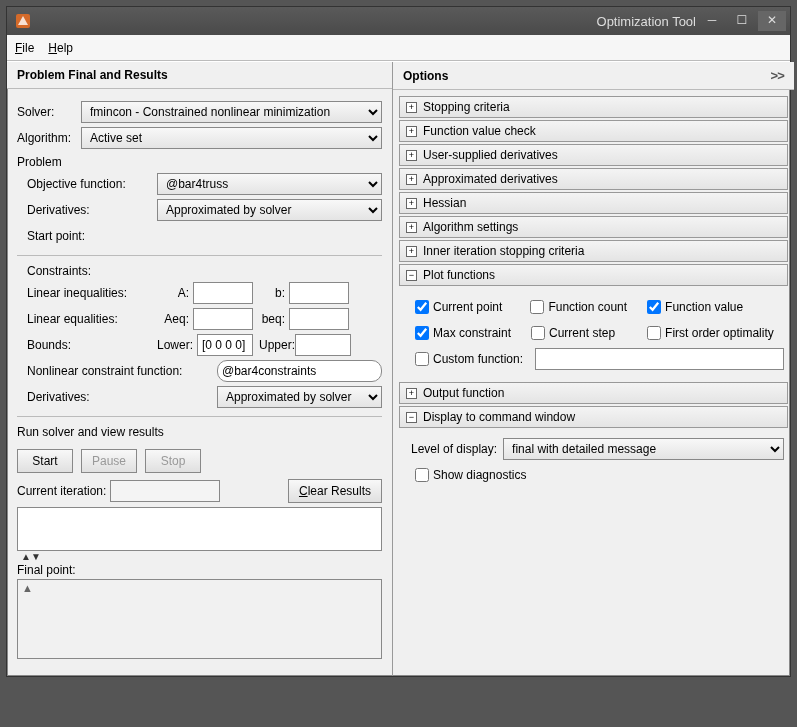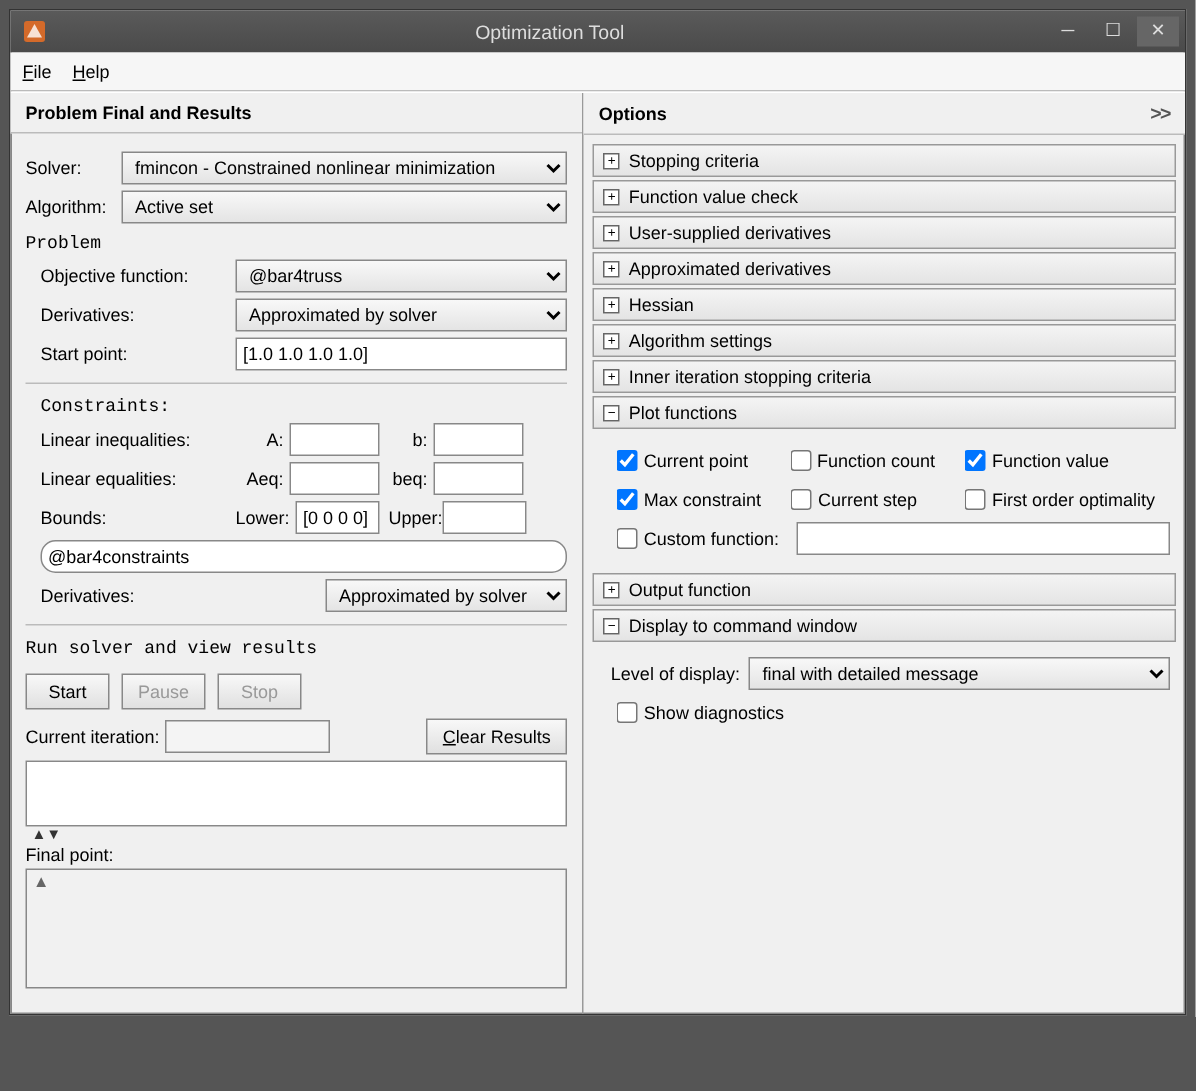--- a/index.html
+++ b/index.html
@@ -1,38 +1,38 @@
 <!DOCTYPE html>
 <html><head>
 <meta charset="utf-8">
 <style>
   * { box-sizing: border-box; font-family: "Segoe UI", Tahoma, sans-serif; font-size: 12px; }
   body { margin: 0; background: #555; padding: 6px; }
   .window { width: 785px; background: #f0f0f0; border: 1px solid #333; box-shadow: 0 0 0 1px #888 inset; }
   .titlebar { height: 28px; background: linear-gradient(#5a5a5a,#4a4a4a); display: flex; align-items: center; padding: 0 4px 0 8px; }
   .titlebar .app-icon { width: 16px; height: 16px; margin-right: 6px; }
-  .titlebar .title { flex: 1; text-align: center; color: #ddd; font-size: 13px; }
+  .titlebar .title { flex: 1; text-align: right; color: #ddd; font-size: 13px; }
   .titlebar .win-btn { width: 28px; height: 20px; color: #ddd; text-align: center; line-height: 18px; margin-left: 2px; }
   .titlebar .win-btn.close { background: #666; }
   .menubar { height: 26px; display: flex; align-items: center; padding: 0 8px; border-bottom: 1px solid #bbb; background: #f6f6f6; }
   .menubar span { margin-right: 14px; cursor: default; }
   .menubar span u { text-decoration: underline; }
   .body { display: flex; border-top: 1px solid #fff; }
   .left-panel { width: 392px; border-right: 1px solid #999; display: flex; flex-direction: column; }
   .right-panel { flex: 1; display: flex; flex-direction: column; }
   .panel-header { font-weight: bold; padding: 6px 10px; border-bottom: 1px solid #bbb; background: #f0f0f0; display:flex; justify-content:space-between; align-items:center;}
   .content { padding: 8px 10px; }
   .row { display: flex; align-items: center; margin: 4px 0; min-height: 22px; }
   .row label { white-space: nowrap; }
   select, input[type=text] { height: 22px; border: 1px solid #888; background: #fff; padding: 1px 4px; font-size: 12px; }
   select { background: linear-gradient(#f8f8f8,#e4e4e4); }
   .btn { height: 24px; min-width: 56px; border: 1px solid #888; background: linear-gradient(#f8f8f8,#e0e0e0); padding: 0 10px; cursor: default; }
   .btn:disabled { color: #999; }
   fieldset { border: none; border-top: 1px solid #bbb; margin: 8px 0 4px 0; padding: 6px 2px 2px 2px; }
-  .section-label { margin: 6px 0 2px 0; font-family: Liberation Mono, monospace; }
+  .section-label { margin: 6px 0 2px 0; }
   .indent { padding-left: 10px; }
   .results-box { border: 1px solid #888; background: #fff; height: 44px; overflow-y: scroll; }
   .final-box { border: 1px solid #888; background: #f1f1f1; height: 80px; overflow: scroll; padding: 2px 4px; font-size: 11px; color:#666;}
   .splitter { height: 10px; display:flex; align-items:center; padding-left:4px; font-size:10px; color:#333;}
   .acc { border: 1px solid #999; background: linear-gradient(#f4f4f4,#e4e4e4); padding: 3px 6px; margin: 2px 6px; display:flex; align-items:center; cursor:default;}
   .acc .box { width:11px; height:11px; border:1px solid #666; display:inline-flex; align-items:center; justify-content:center; margin-right:6px; font-size:9px; line-height:9px; background:#fff;}
   .acc-body { padding: 4px 10px 6px 18px; }
   .chk { display:inline-flex; align-items:center; margin-right:10px; }
   .chk input { margin-right:4px; width:14px; height:14px; }
   .more-icon { font-size:13px; color:#555; letter-spacing:-1px;}
@@ -90,21 +90,20 @@
             </select>
           </div>
           <div class="row">
             <label style="width:130px">Derivatives:</label>
             <select style="flex:1">
               <option>Approximated by solver</option>
             </select>
           </div>
           <div class="row">
             <label style="width:130px">Start point:</label>
-            <input type="text" style="flex: 1 1 0%;" value="[1.0 1.0 1.0 1.0]">
           </div>
         </div>
 
         <fieldset></fieldset>
         <div class="section-label indent" style="margin-top:-4px">Constraints:</div>
 
         <div class="indent">
           <div class="row">
             <label style="width:130px">Linear inequalities:</label>
             <label style="width:36px;text-align:right;padding-right:4px">A:</label>
@@ -120,20 +119,21 @@
             <input type="text" style="width: 60px;">
           </div>
           <div class="row">
             <label style="width:130px">Bounds:</label>
             <label style="width:40px;text-align:right;padding-right:4px">Lower:</label>
             <input type="text" style="width: 56px;" value="[0 0 0 0]">
             <label style="width:42px;text-align:right;padding-right:0">Upper:</label>
             <input type="text" style="width: 56px;">
           </div>
           <div class="row">
+            <label style="width:190px">Nonlinear constraint function:</label>
             <input type="text" style="flex: 1 1 0%; border-radius: 10px;" value="@bar4constraints">
           </div>
           <div class="row">
             <label style="width:190px">Derivatives:</label>
             <select style="flex:1">
               <option>Approximated by solver</option>
             </select>
           </div>
         </div>
 

